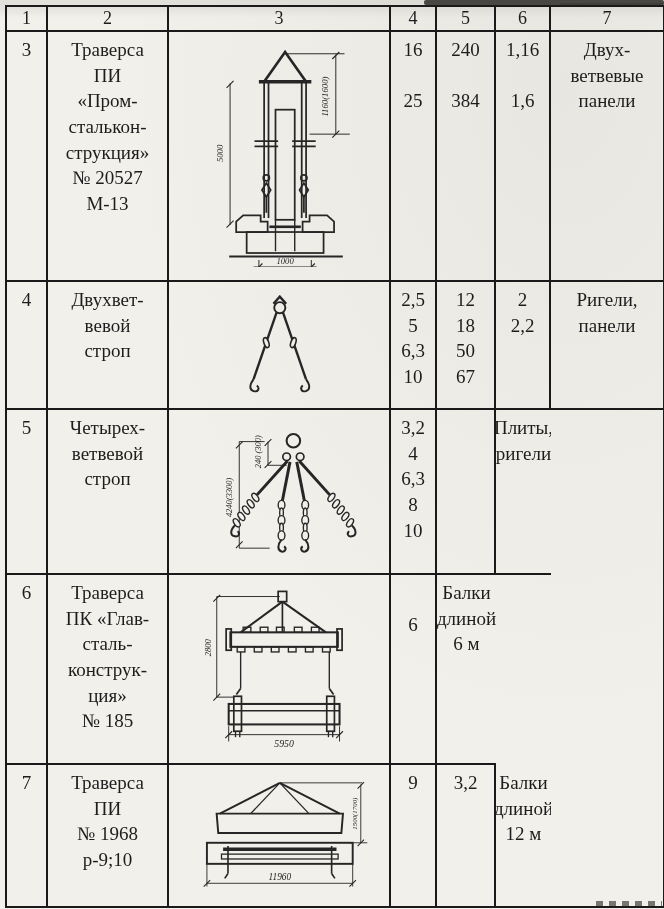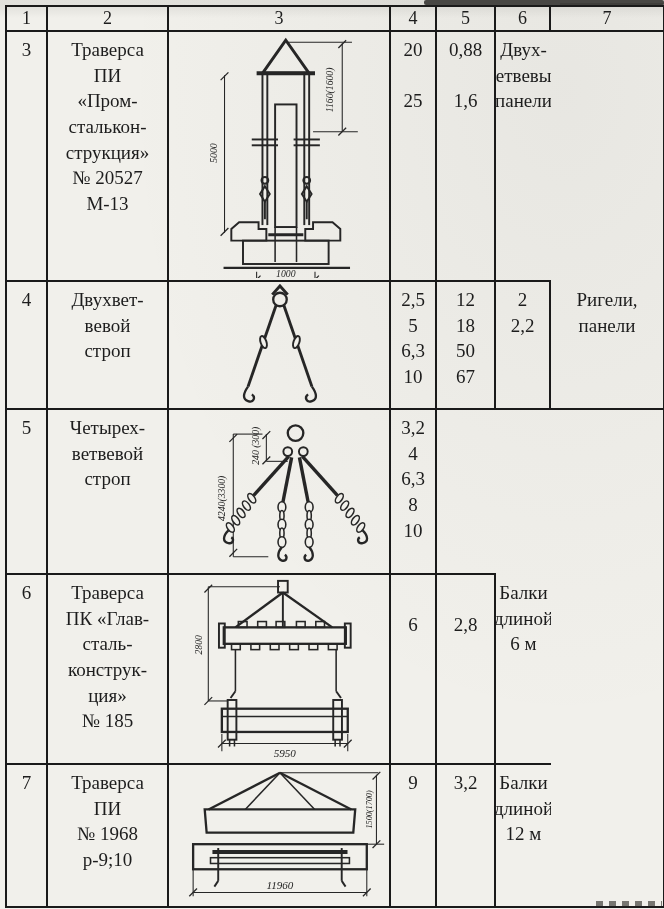--- a/index.html
+++ b/index.html
@@ -32,21 +32,21 @@
   }
   .c:last-child{border-right:none;}
   .tr:last-child .c{border-bottom:none;}
   .hdr .c{align-items:center;padding:0;font-size:18px;}
   .h-hdr{height:25px;}
   .h-r3{height:250px;}
   .h-r4{height:128px;}
   .h-r5{height:165px;}
   .h-r6{height:190px;}
   .h-r7{height:141px;}
-  .diag{padding:2px;align-items:flex-end;}
+  .diag{padding:13px;align-items:flex-end;}
   .diag svg{width:100%;height:100%;display:block;}
   .pt-line{padding-top:37px;}
   
   .st{stroke:#262626;fill:none;stroke-linecap:butt;}
   .s1{stroke-width:1.1;} .s15{stroke-width:1.6;} .s2{stroke-width:2;}
   .s24{stroke-width:2.4;} .s3{stroke-width:3;} .s35{stroke-width:3.5;} .s4{stroke-width:4.2;}
   .sl{stroke-width:1.3;}
   .fb{fill:#f1f0eb;}
   .dt{font:italic 10px "Liberation Serif",serif;fill:#1d1d1d;stroke:none;}
   .dt8{font:italic 8.5px "Liberation Serif",serif;fill:#1d1d1d;stroke:none;}
@@ -132,24 +132,27 @@
         <line class="st s24" x1="54" y1="240" x2="184" y2="240"></line>
 
         <line class="st s1" x1="88" y1="244" x2="88" y2="258"></line>
         <line class="st s1" x1="148" y1="244" x2="148" y2="258"></line>
         <line class="st s1" x1="82" y1="252" x2="154" y2="252"></line>
         <line class="st sl" x1="84" y1="256" x2="92" y2="248"></line>
         <line class="st sl" x1="144" y1="256" x2="152" y2="248"></line>
         <text class="dt" x="118" y="249" text-anchor="middle">1000</text>
       </svg>
     </div>
-    <div class="c h-r3">20
+    <div class="c h-r3">16
 
 25</div>
-    <div class="c h-r3">0,88
+    <div class="c h-r3">240
+
+384</div>
+    <div class="c h-r3">1,16
 
 1,6</div>
     <div class="c h-r3">Двух-
 ветвевые
 панели</div>
   </div>
 
   <div class="tr">
     <div class="c h-r4">4</div>
     <div class="c h-r4">Двухвет-
@@ -245,20 +248,22 @@
         <path class="st s24" d="M114,138 C109,144 109,150 114,152 C119,153 120,148 117,146"></path>
         <path class="st s24" d="M142,138 C147,144 147,150 142,152 C137,153 136,148 139,146"></path>
       </svg>
     </div>
     <div class="c h-r5">3,2
 4
 6,3
 8
 10</div>
     <div class="c h-r5"></div>
+    <div class="c h-r5">Плиты,
+ригели</div>
   </div>
 
   <div class="tr">
     <div class="c h-r6">6</div>
     <div class="c h-r6">Траверса
 ПК «Глав-
 сталь-
 конструк-
 ция»
 № 185</div>
@@ -308,21 +313,20 @@
 
         <line class="st s1" x1="52" y1="162" x2="52" y2="180"></line>
         <line class="st s1" x1="182" y1="162" x2="182" y2="180"></line>
         <line class="st s1" x1="52" y1="172" x2="182" y2="172"></line>
         <line class="st sl" x1="48" y1="176" x2="56" y2="168"></line>
         <line class="st sl" x1="178" y1="176" x2="186" y2="168"></line>
         <text class="dt11" x="117" y="186" text-anchor="middle">5950</text>
       </svg>
     </div>
     <div class="c h-r6 pt-line">6</div>
-    <div class="c h-r6 pt-line">2,8</div>
     <div class="c h-r6">Балки
 длиной
 6 м</div>
   </div>
 
   <div class="tr">
     <div class="c h-r7">7</div>
     <div class="c h-r7">Траверса
 ПИ
 № 1968

